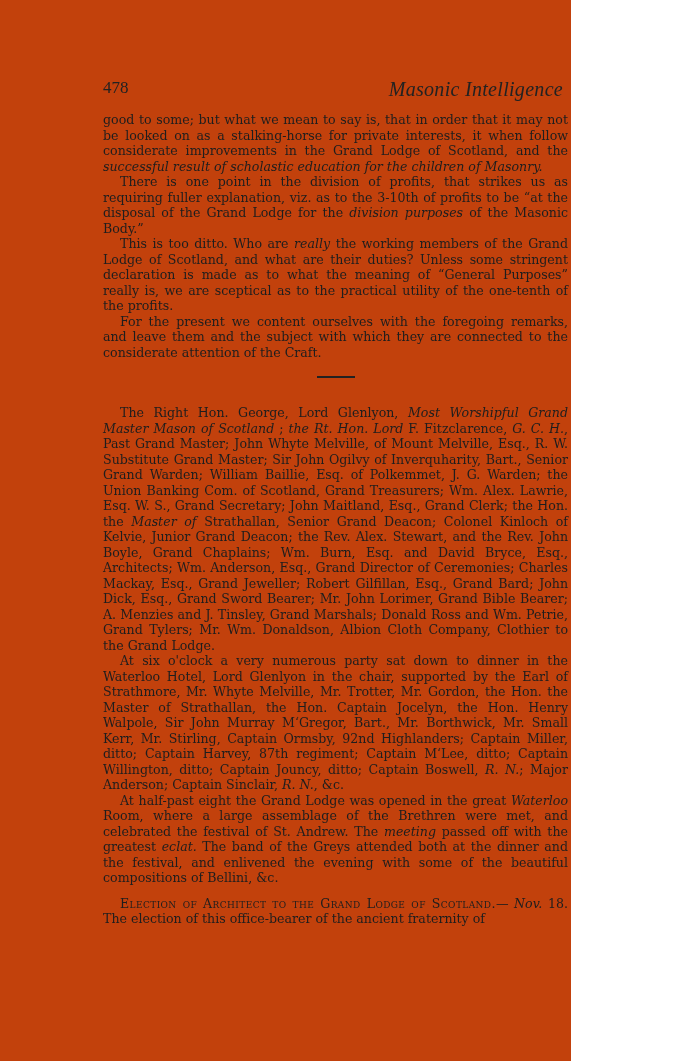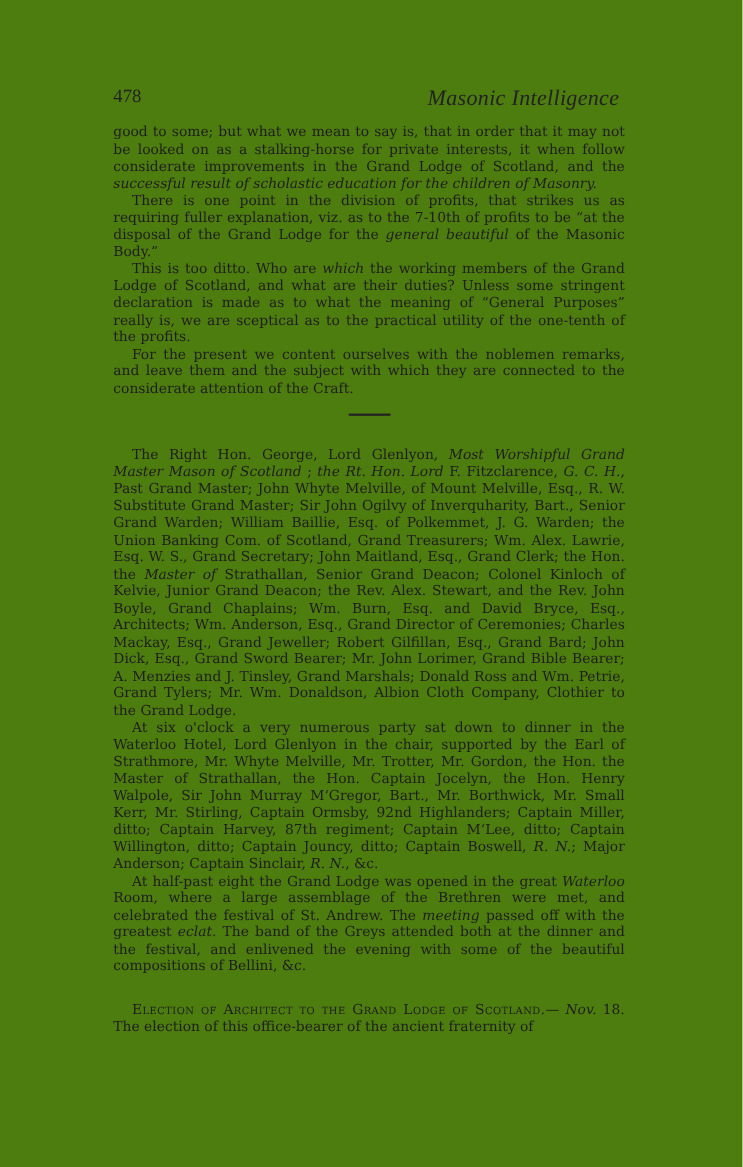--- a/index.html
+++ b/index.html
@@ -1,43 +1,43 @@
 <!DOCTYPE html>
 <html><head>
 <meta charset="utf-8">
 <style>
   html, body { margin:0; padding:0; background:#ffffff; }
   body { width:675px; height:1061px; position:relative; overflow:hidden; }
-  .page { position:absolute; left:0; top:0; width:675px; height:1061px; background:#4d7c0f; }
+  .page { position:absolute; left:0; top:0; width:571px; height:1061px; background:#c2410c; }
   .header { position:absolute; top:78px; left:103px; width:460px; height:24px; }
   .pagenum { position:absolute; left:0; top:0; font-family:"Liberation Serif", serif; font-size:17px; color:#222; }
   .running { position:absolute; left:0; right:0; top:0; text-align:right; font-family:"Liberation Serif", serif; font-style:italic; font-size:20px; color:#222; letter-spacing:0.3px; }
   .body { position:absolute; left:103px; top:112px; width:465px; font-family:"DejaVu Serif", serif; font-size:12.6px; line-height:15.5px; color:#1e1e1e; text-align:justify; }
   p { margin:0; text-indent:17px; }
   p.noindent { text-indent:0; }
   .rule { width:38px; height:2px; background:#222; margin:16px auto 27px auto; }
   .sc { font-variant:small-caps; letter-spacing:0.4px; }
   i { }
-  p.gap { margin-top:24px; }
+  p.gap { margin-top:10px; }
 </style>
 </head>
 <body>
 
 <div class="page">
   <div class="header">
     <span class="pagenum">478</span>
     <div class="running">Masonic Intelligence</div>
   </div>
 
   <div class="body">
     <div id="sec1">
         <p class="noindent"><span>good to some; but what we mean to say is, that in order that it may not be looked on as a stalking-horse for private interests, it when follow considerate improvements in the Grand Lodge of Scotland, and the </span><i>successful result of scholastic education for the children of Masonry.</i></p>
-        <p><span>There is one point in the division of profits, that strikes us as requiring fuller explanation, viz. as to the 7-10th of profits to be “at the disposal of the Grand Lodge for the </span><i>general beautiful</i><span> of the Masonic Body.”</span></p>
-        <p><span>This is too ditto. Who are </span><i>which</i><span> the working members of the Grand Lodge of Scotland, and what are their duties? Unless some stringent declaration is made as to what the meaning of “General Purposes” really is, we are sceptical as to the practical utility of the one-tenth of the profits.</span></p>
-        <p><span>For the present we content ourselves with the noblemen remarks, and leave them and the subject with which they are connected to the considerate attention of the Craft.</span></p>
+        <p><span>There is one point in the division of profits, that strikes us as requiring fuller explanation, viz. as to the 3-10th of profits to be “at the disposal of the Grand Lodge for the </span><i>division purposes</i><span> of the Masonic Body.”</span></p>
+        <p><span>This is too ditto. Who are </span><i>really</i><span> the working members of the Grand Lodge of Scotland, and what are their duties? Unless some stringent declaration is made as to what the meaning of “General Purposes” really is, we are sceptical as to the practical utility of the one-tenth of the profits.</span></p>
+        <p><span>For the present we content ourselves with the foregoing remarks, and leave them and the subject with which they are connected to the considerate attention of the Craft.</span></p>
       </div>
     <div class="rule"></div>
     <div id="sec2">
         <p><span>The Right Hon. George, Lord Glenlyon, </span><i>Most Worshipful Grand Master Mason of Scotland</i><span> ; </span><i>the Rt. Hon. Lord</i><span> F. Fitzclarence, </span><i>G. C. H.</i><span>, Past Grand Master; John Whyte Melville, of Mount Melville, Esq., R. W. Substitute Grand Master; Sir John Ogilvy of Inverquharity, Bart., Senior Grand Warden; William Baillie, Esq. of Polkemmet, J. G. Warden; the Union Banking Com. of Scotland, Grand Treasurers; Wm. Alex. Lawrie, Esq. W. S., Grand Secretary; John Maitland, Esq., Grand Clerk; the Hon. the </span><i>Master of</i><span> Strathallan, Senior Grand Deacon; Colonel Kinloch of Kelvie, Junior Grand Deacon; the Rev. Alex. Stewart, and the Rev. John Boyle, Grand Chaplains; Wm. Burn, Esq. and David Bryce, Esq., Architects; Wm. Anderson, Esq., Grand Director of Ceremonies; Charles Mackay, Esq., Grand Jeweller; Robert Gilfillan, Esq., Grand Bard; John Dick, Esq., Grand Sword Bearer; Mr. John Lorimer, Grand Bible Bearer; A. Menzies and J. Tinsley, Grand Marshals; Donald Ross and Wm. Petrie, Grand Tylers; Mr. Wm. Donaldson, Albion Cloth Company, Clothier to the Grand Lodge.</span></p>
         <p><span>At six o'clock a very numerous party sat down to dinner in the Waterloo Hotel, Lord Glenlyon in the chair, supported by the Earl of Strathmore, Mr. Whyte Melville, Mr. Trotter, Mr. Gordon, the Hon. the Master of Strathallan, the Hon. Captain Jocelyn, the Hon. Henry Walpole, Sir John Murray M‘Gregor, Bart., Mr. Borthwick, Mr. Small Kerr, Mr. Stirling, Captain Ormsby, 92nd Highlanders; Captain Miller, ditto; Captain Harvey, 87th regiment; Captain M‘Lee, ditto; Captain Willington, ditto; Captain Jouncy, ditto; Captain Boswell, </span><i>R. N.</i><span>; Major Anderson; Captain Sinclair, </span><i>R. N.</i><span>, &amp;c.</span></p>
         <p><span>At half-past eight the Grand Lodge was opened in the great </span><i>Waterloo</i><span> Room, where a large assemblage of the Brethren were met, and celebrated the festival of St. Andrew. The </span><i>meeting</i><span> passed off with the greatest </span><i>eclat.</i><span> The band of the Greys attended both at the dinner and the festival, and enlivened the evening with some of the beautiful compositions of Bellini, &amp;c.</span></p>
         <p class="gap"><span class="sc">Election of Architect to the Grand Lodge of Scotland.</span><span>— </span><i>Nov.</i><span> 18. The election of this office-bearer of the ancient fraternity of</span></p>
       </div>
   </div>
 </div>

